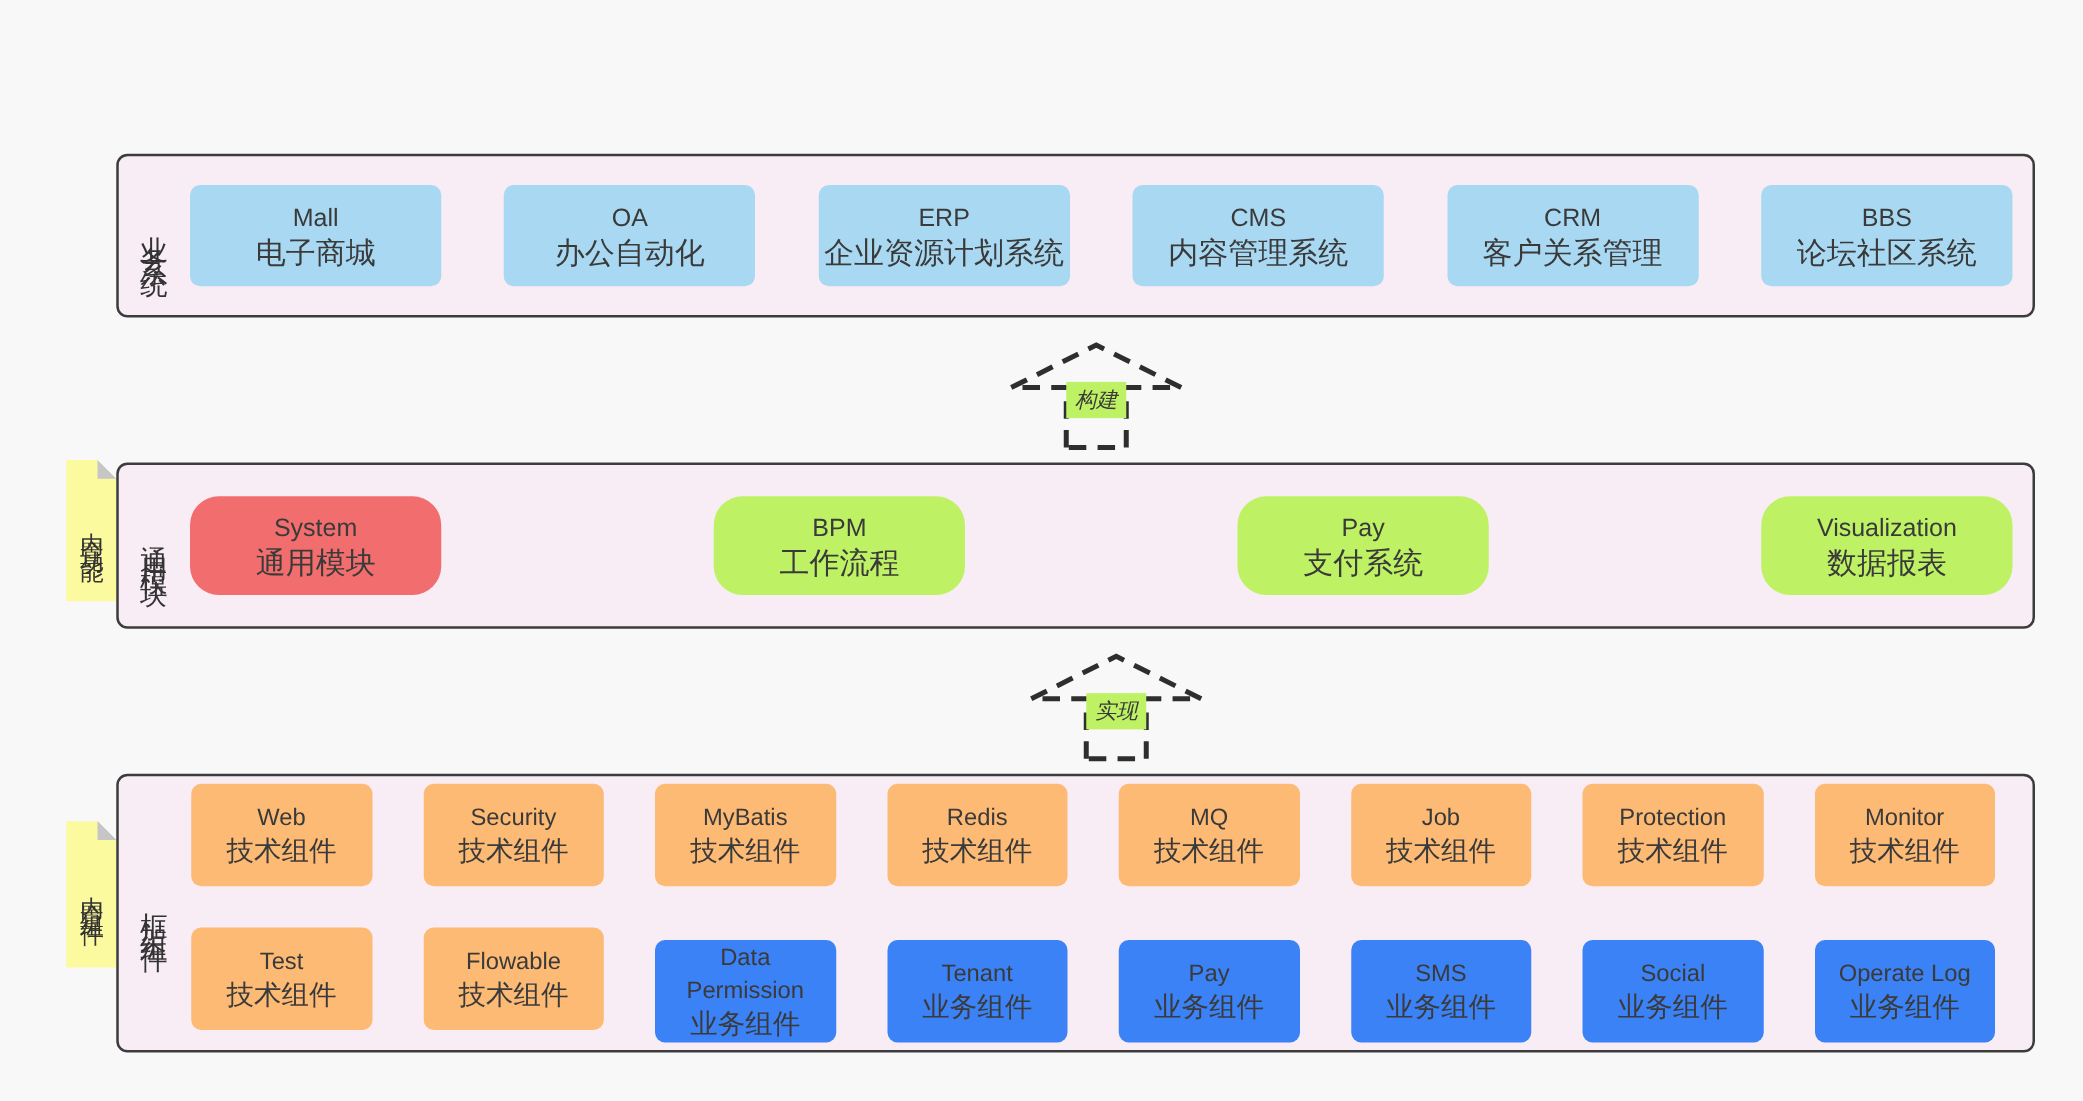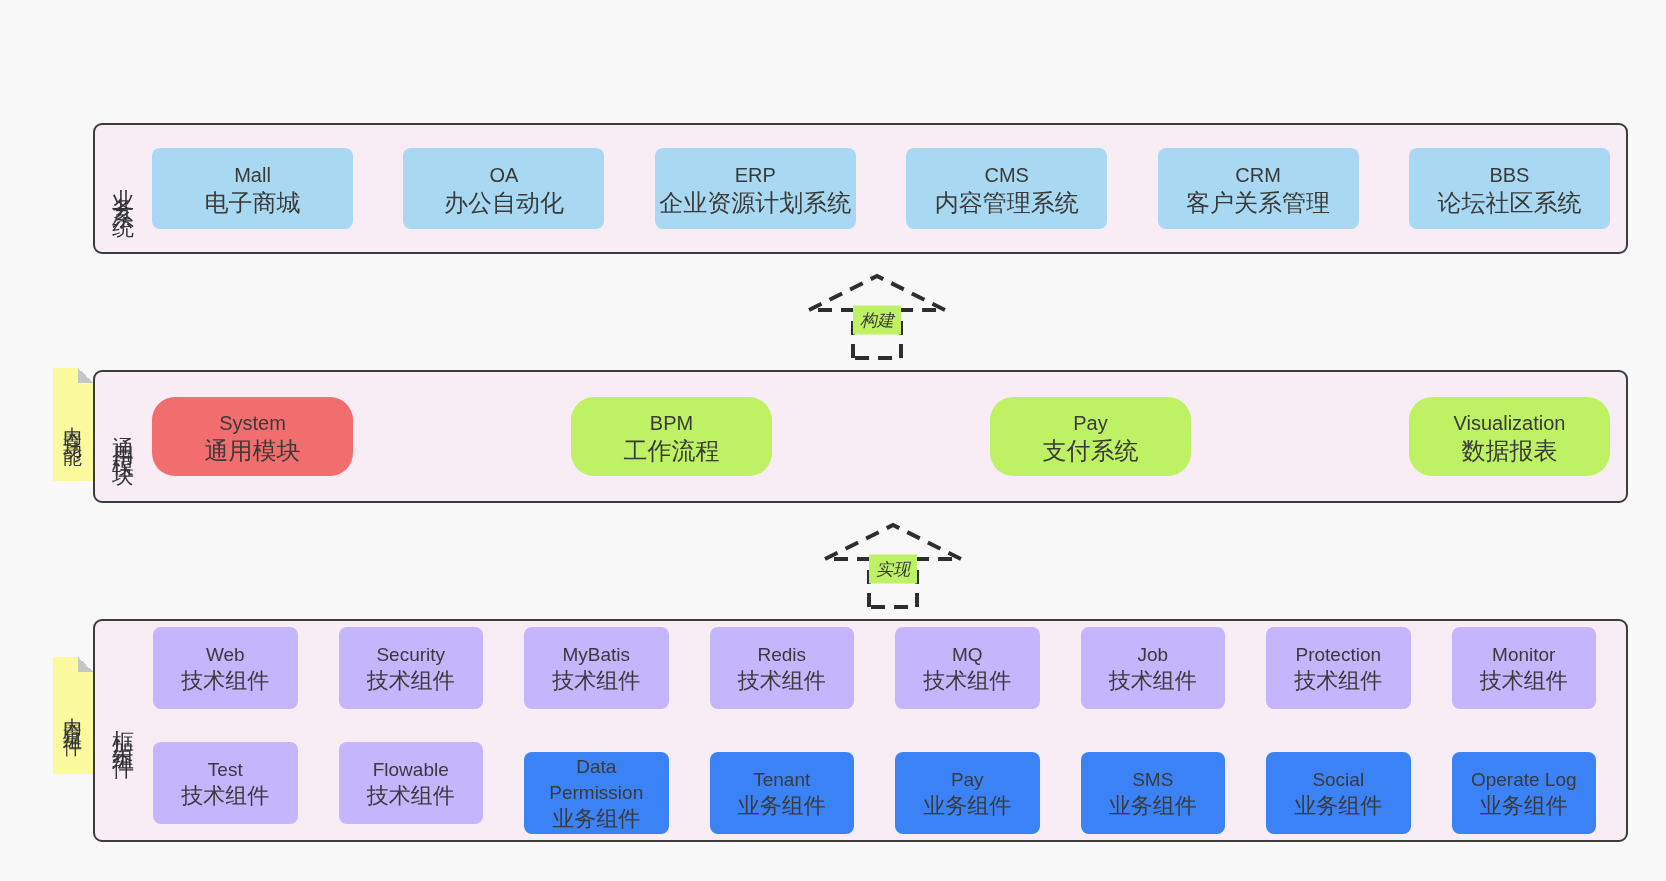--- a/index.html
+++ b/index.html
@@ -77,21 +77,21 @@
   .box .s{font-size:24px;}
   .layer-business .box{width:201px;height:81px;}
   .layer-modules .box{width:201px;height:79px;border-radius:23px;}
   .layer-components .box{width:150px;height:82px;line-height:26px;}
   .layer-components .box .t{font-size:19px;}
   .layer-components .box .s{font-size:22px;}
 
   .blue{background:#a9d9f2;}
   .red{background:#f26e6e;}
   .pink{background:#bef264;}
-  .green{background:#c4b5fd;}
+  .green{background:#fdba74;}
   .green-light{background:#3b82f6;margin-top:20px;}
 
   
   .side-tab{
     position:absolute;
     left:53px;width:40px;
     background:#fbfa9e;
     display:flex;
     justify-content:center;
     align-items:center;

